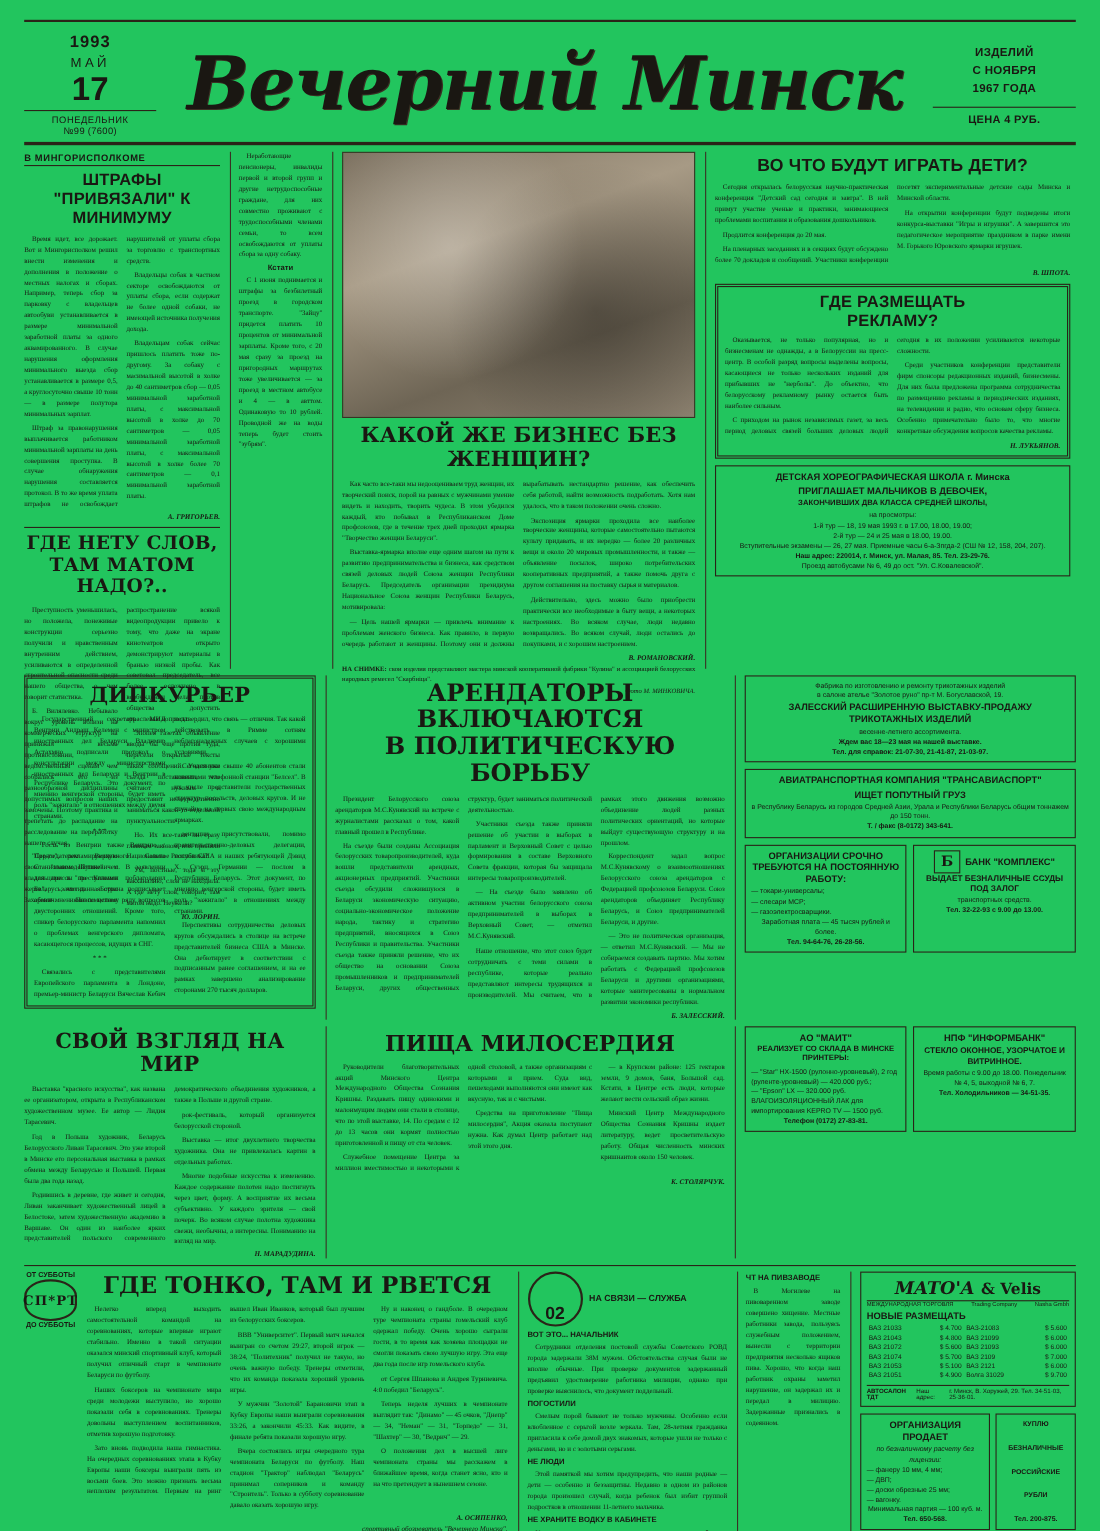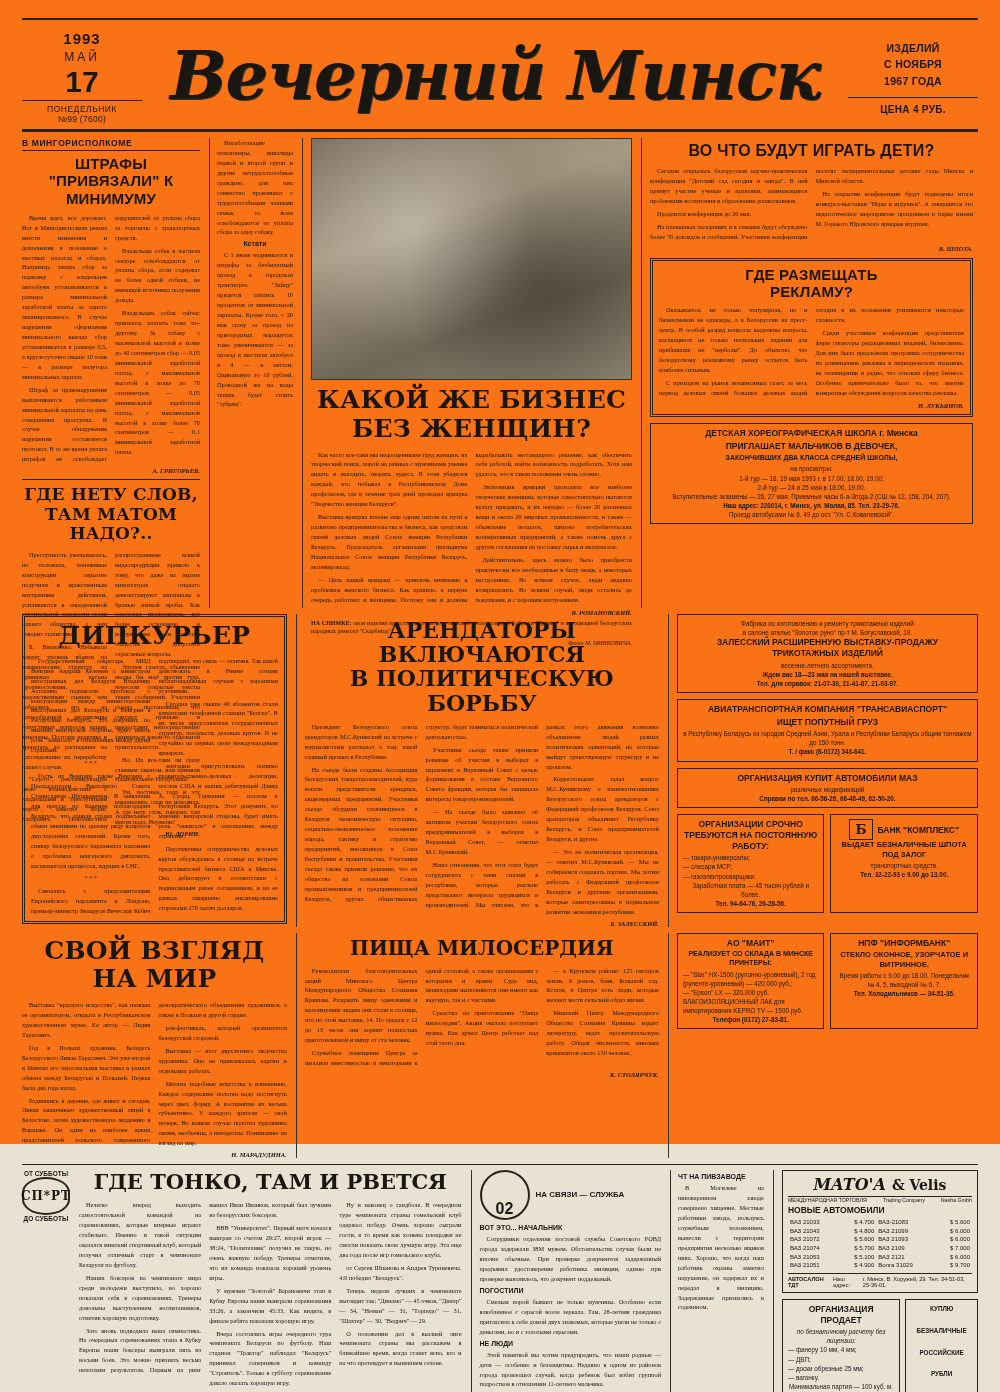--- a/index.html
+++ b/index.html
@@ -5,22 +5,22 @@
   html,body{margin:0;padding:0;}
   body{
     width:1000px;height:1392px;
     background:#e8e2d2;
     font-family:"Liberation Serif", serif;
     color:#1a1712;
     overflow:hidden;
   }
   .page{
     position:relative;
-    width:1000px;height:1144px;
-    background:#f97316;
+    width:1000px;height:1392px;
+    background:#22c55e;
     box-sizing:border-box;
     padding:18px 22px 10px 22px;
   }
   
   .masthead{
     border-top:2px solid #2a2418;
     border-bottom:3px solid #2a2418;
     display:flex;align-items:stretch;
     padding:6px 0 4px 0;
     margin-bottom:6px;
@@ -64,21 +64,21 @@
   .kicker{
     font-family:"Liberation Sans", sans-serif;
     font-size:8.5px;font-weight:bold;letter-spacing:.6px;
     border-bottom:1px solid #2a2418;padding-bottom:2px;margin-bottom:4px;
   }
   h2.hl{
     font-family:"Liberation Sans", sans-serif;
     font-size:15px;font-weight:bold;text-align:center;
     line-height:1.15;margin:4px 0 6px;letter-spacing:.2px;
   }
-  h2.hl.serif{font-family:"DejaVu Serif",serif;font-size:25px;}
+  h2.hl.serif{font-family:"DejaVu Serif",serif;font-size:19px;}
   h2.big{
     font-family:"DejaVu Serif", serif;
     font-size:22px;font-weight:bold;text-align:center;
     margin:4px 0 7px;line-height:1.1;
   }
   .body{
     font-size:6.3px;line-height:1.58;text-align:justify;
     column-gap:8px;
     -webkit-hyphens:auto;hyphens:auto;
   }
@@ -299,40 +299,35 @@
         <div class="b">весенне-летнего ассортимента.</div>
         <div class="b" style="font-weight:bold;">Ждем вас 18—23 мая на нашей выставке.</div>
         <div class="b" style="font-weight:bold;">Тел. для справок: 21-07-30, 21-41-87, 21-03-97.</div>
       </div>
       <div class="ad">
         <div class="t">АВИАТРАНСПОРТНАЯ КОМПАНИЯ "ТРАНСАВИАСПОРТ"</div>
         <div class="t">ИЩЕТ ПОПУТНЫЙ ГРУЗ</div>
         <div class="b">в Республику Беларусь из городов Средней Азии, Урала и Республики Беларусь общим тоннажем до 150 тонн.</div>
         <div class="b" style="font-weight:bold;">Т. / факс (8-0172) 343-641.</div>
       </div>
-      <div class="ad">
-        <div class="t">ОРГАНИЗАЦИЯ КУПИТ АВТОМОБИЛИ МАЗ</div>
-        <div class="b">различных модификаций</div>
-        <div class="b" style="font-weight:bold;">Справки по тел. 66-56-26, 66-48-49, 62-50-20.</div>
-      </div>
       <div class="row" style="gap:6px;">
         <div class="ad" style="width:50%;">
           <div class="t">ОРГАНИЗАЦИИ СРОЧНО ТРЕБУЮТСЯ НА ПОСТОЯННУЮ РАБОТУ:</div>
           <div class="b" style="text-align:left;">— токари-универсалы;</div>
           <div class="b" style="text-align:left;">— слесари МСР;</div>
           <div class="b" style="text-align:left;">— газоэлектросварщики.</div>
           <div class="b">Заработная плата — 45 тысяч рублей и более.</div>
           <div class="b" style="font-weight:bold;">Тел. 94-64-76, 26-28-56.</div>
         </div>
         <div class="ad" style="width:50%;">
           <div style="display:flex;align-items:center;justify-content:center;gap:5px;">
             <span class="logo-box">Б</span>
             <span class="t" style="margin:0;">БАНК "КОМПЛЕКС"</span>
           </div>
-          <div class="t" style="font-size:7.5px;">ВЫДАЕТ БЕЗНАЛИЧНЫЕ ШПОТА ПОД ЗАЛОГ</div>
+          <div class="t" style="font-size:7.5px;">ВЫДАЕТ БЕЗНАЛИЧНЫЕ ССУДЫ ПОД ЗАЛОГ</div>
           <div class="b">транспортных средств.</div>
           <div class="b" style="font-weight:bold;">Тел. 32-22-93 с 9.00 до 13.00.</div>
         </div>
       </div>
     </div>
   </div>
 
   <div class="row" style="margin-top:6px;">
 
     <div class="col" style="width:270px;">
@@ -450,21 +445,21 @@
       <div class="ad" style="text-align:left;">
         <div style="display:flex;align-items:baseline;justify-content:center;gap:6px;border-bottom:1px solid #2a2418;padding-bottom:2px;">
           <span style="font-family:'DejaVu Serif',serif;font-size:16px;font-weight:bold;font-style:italic;">MATO'A</span>
           <span style="font-family:'DejaVu Serif',serif;font-size:14px;font-weight:bold;">&amp; Velis</span>
         </div>
         <div style="display:flex;justify-content:space-between;font-size:5.3px;">
           <span>МЕЖДУНАРОДНАЯ ТОРГОВЛЯ</span>
           <span>Trading Company</span>
           <span>Nasha Gmbh</span>
         </div>
-        <div class="t" style="margin-top:2px;">НОВЫЕ АВТОМОБИЛИ</div>
+        <div class="t" style="margin-top:2px;">НОВЫЕ РАЗМЕЩАТЬ</div>
         <table class="prices">
           <tbody id="car-rows">
               <tr>
                 <td class="">ВАЗ 21033</td>
                 <td class="n">$ 4.700</td>
                 <td class="">ВАЗ-21083</td>
                 <td class="n">$ 5.600</td>
               </tr>
               <tr>
                 <td class="">ВАЗ 21043</td>

